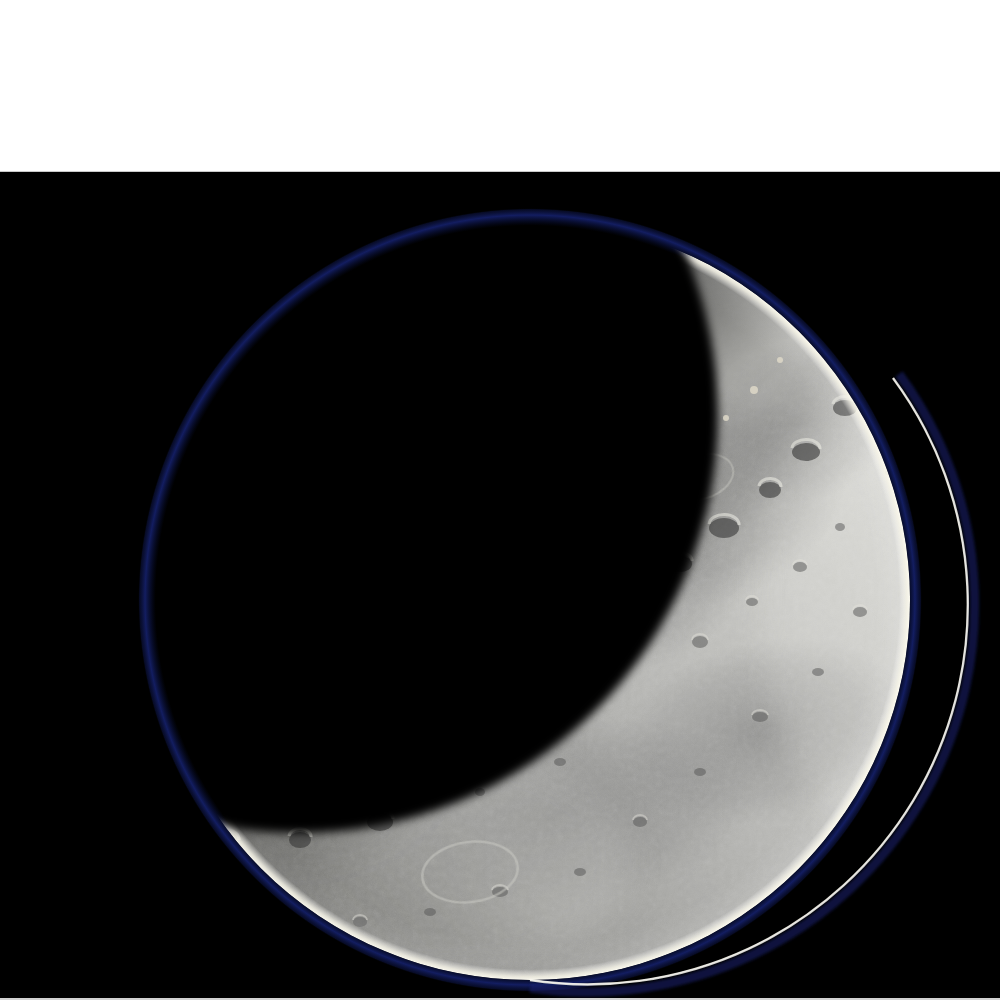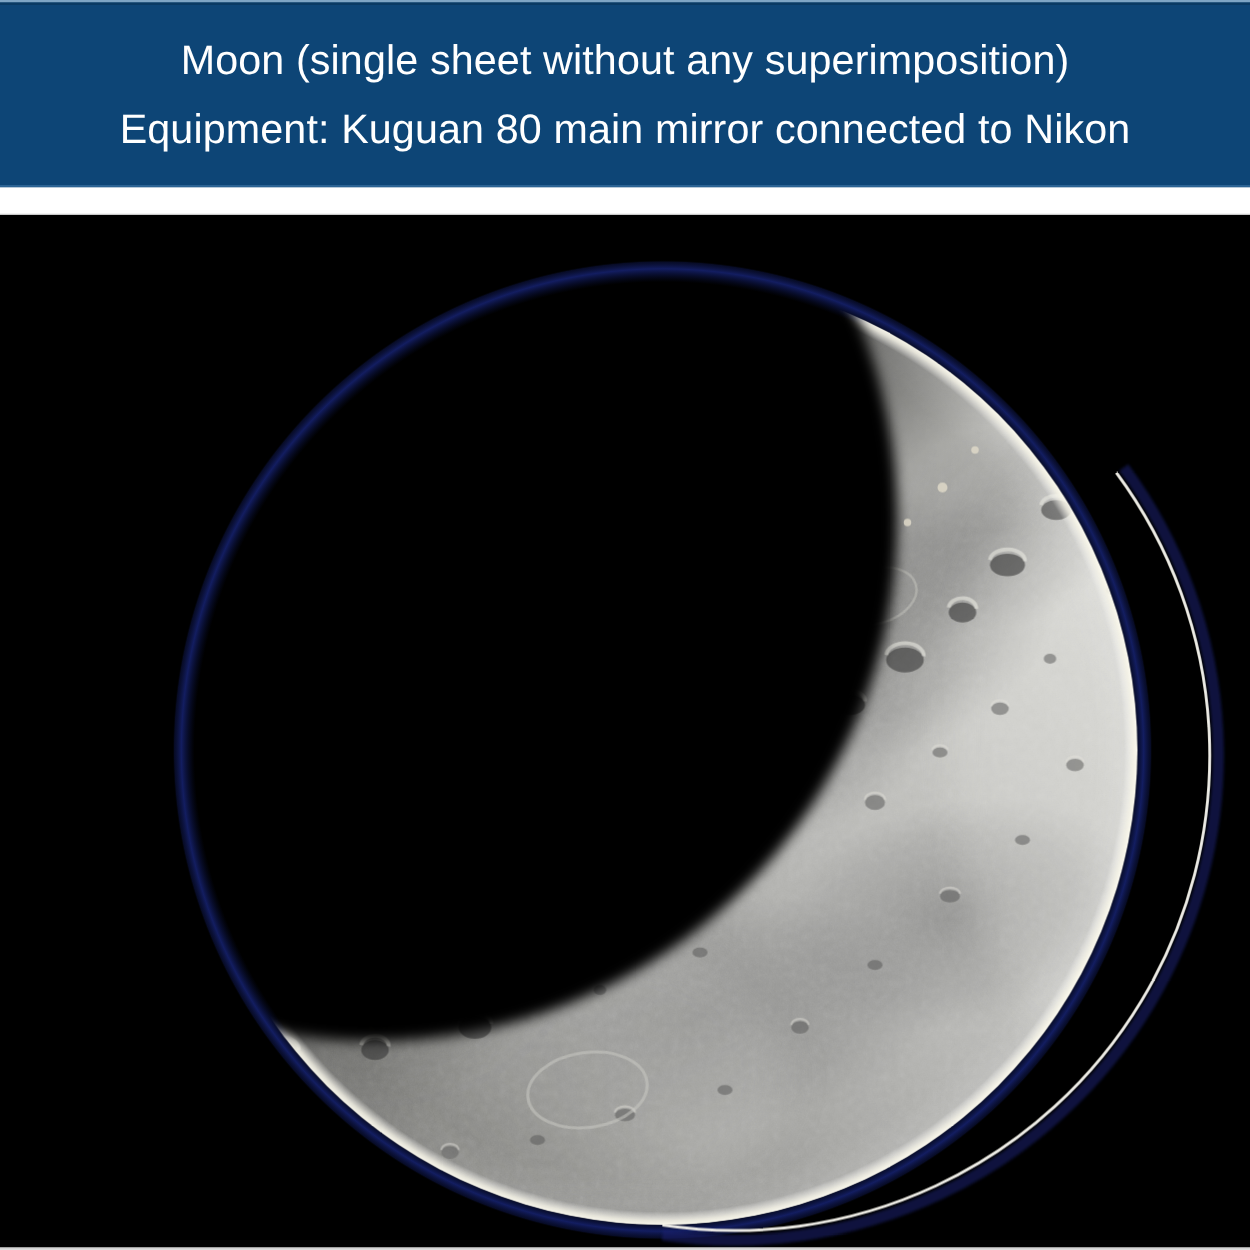--- a/index.html
+++ b/index.html
@@ -67,27 +67,20 @@
   .bottom-rule{
     position:absolute;left:0;top:998px;width:1000px;height:2px;
     background:#d2d2d2;
   }
 </style>
 </head>
 <body>
 
 <div class="page">
 
-  <div class="banner">
-    <div class="banner-top-hairline"></div>
-    <div class="banner-top-hairline2"></div>
-    <div class="caption-line l1">Moon (single sheet without any superimposition)</div>
-    <div class="caption-line l2">Equipment: Kuguan 80 main mirror connected to Nikon</div>
-    <div class="banner-bottom-hairline"></div>
-  </div>
 
   <div class="separator">
     <div class="separator-rule"></div>
   </div>
 
   <div class="photo">
     <svg class="photo-svg" viewBox="0 0 1000 826" preserveAspectRatio="none">
       <defs>
 
         <radialGradient id="halo" cx="0.5" cy="0.5" r="0.5">

